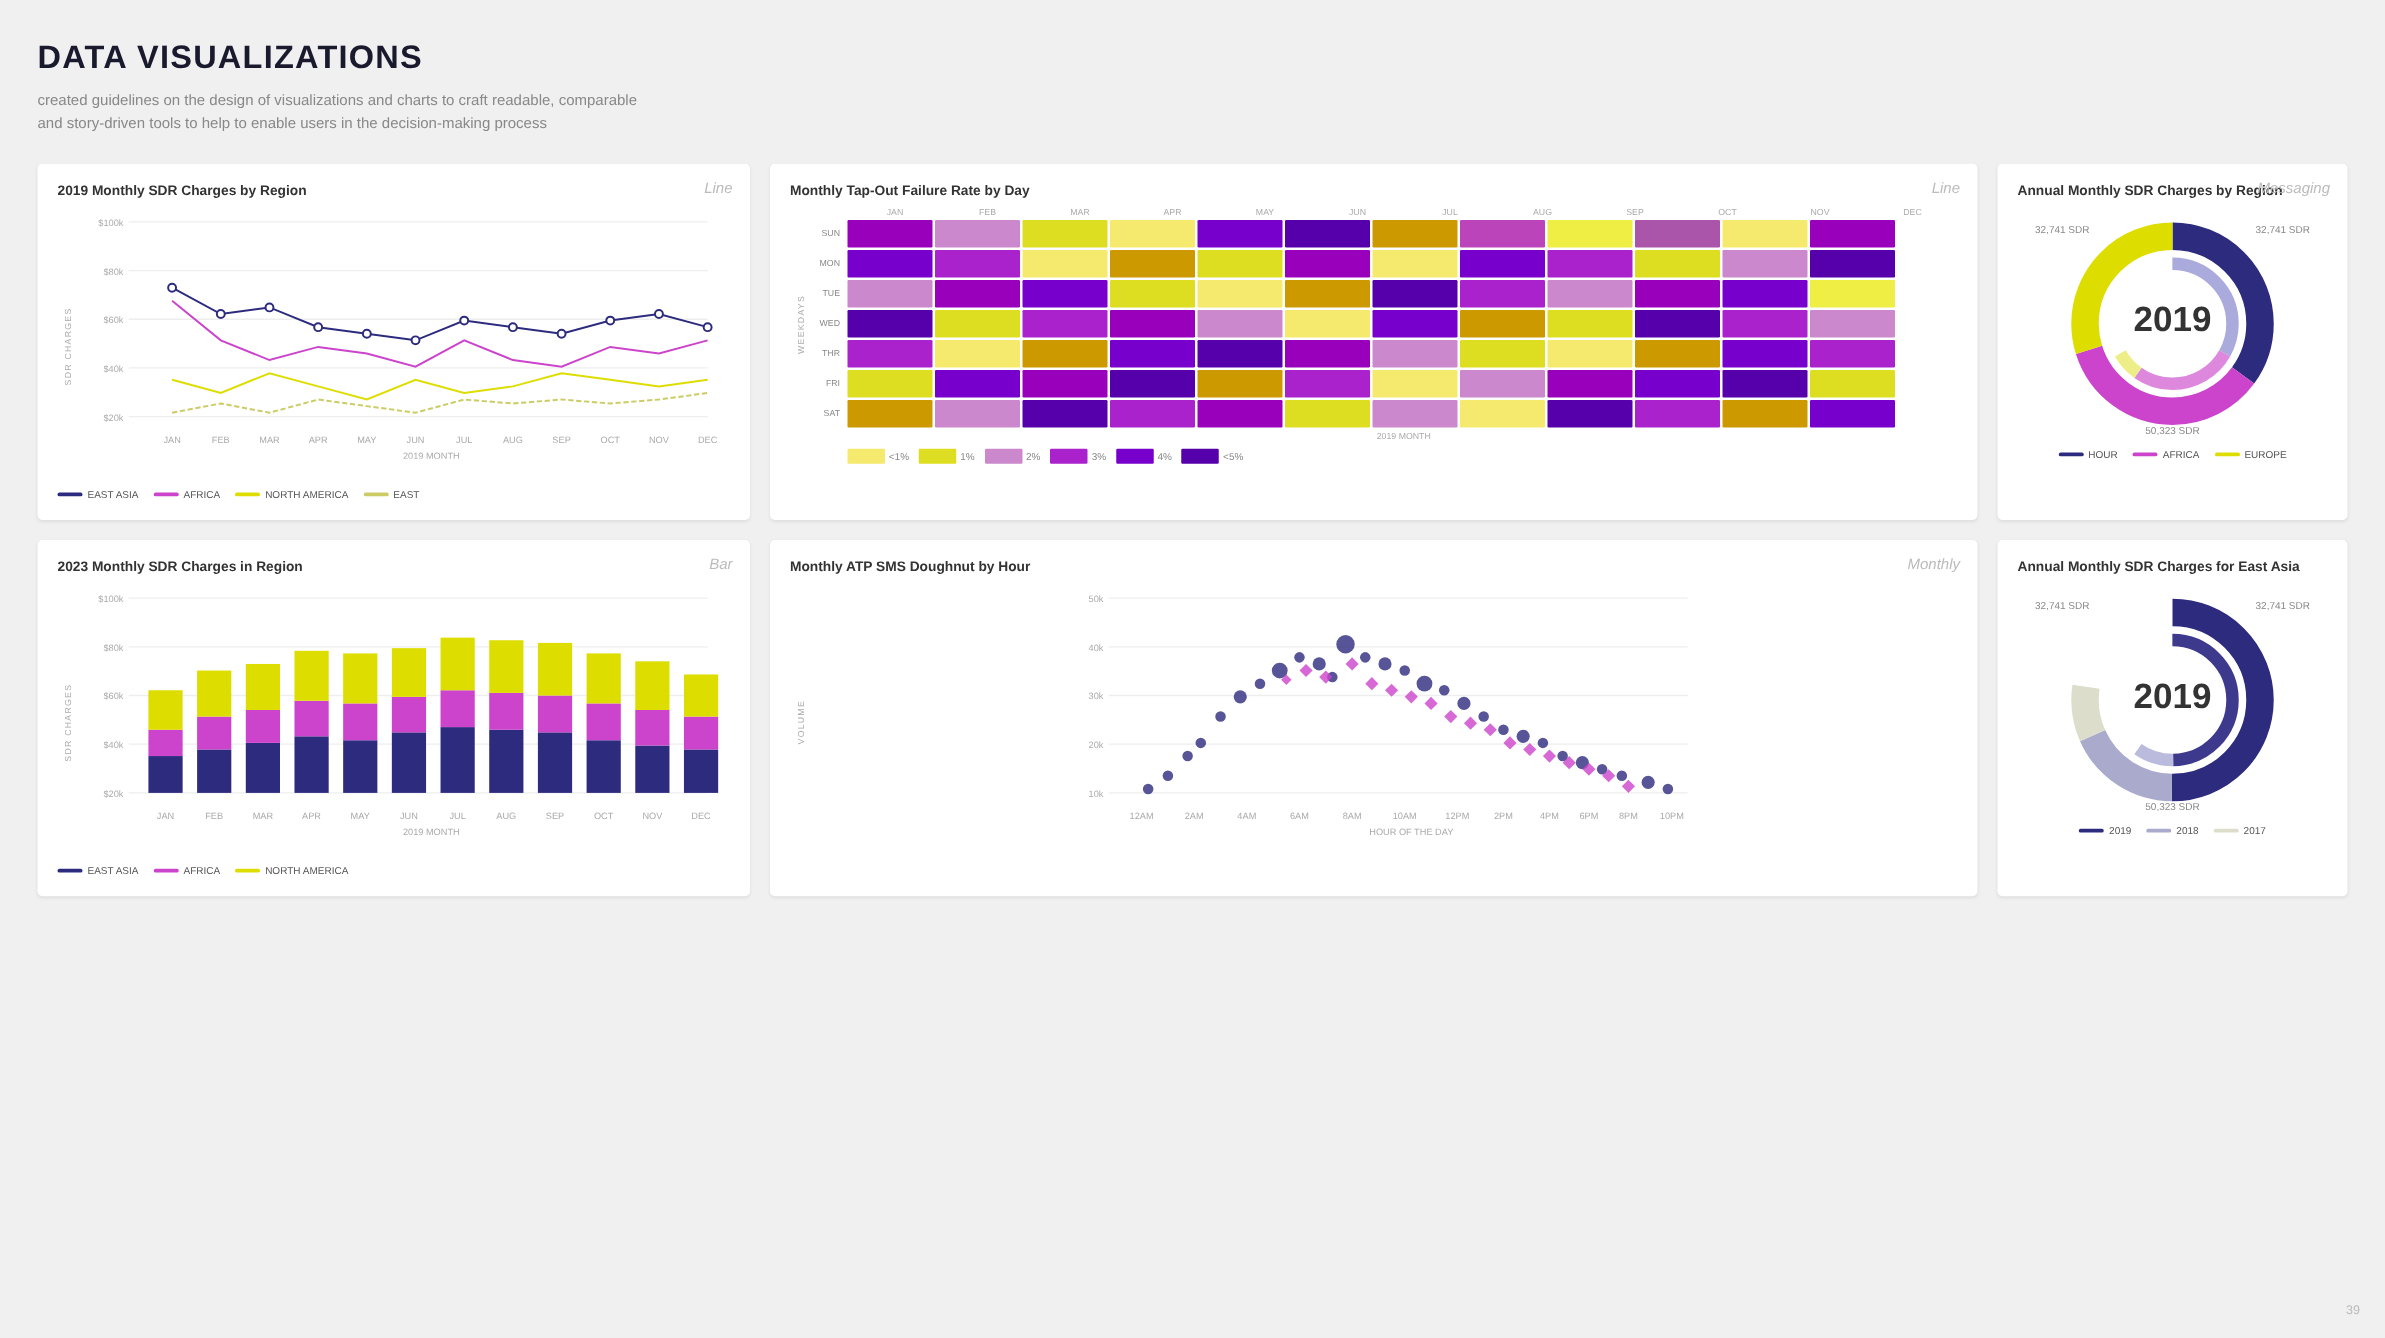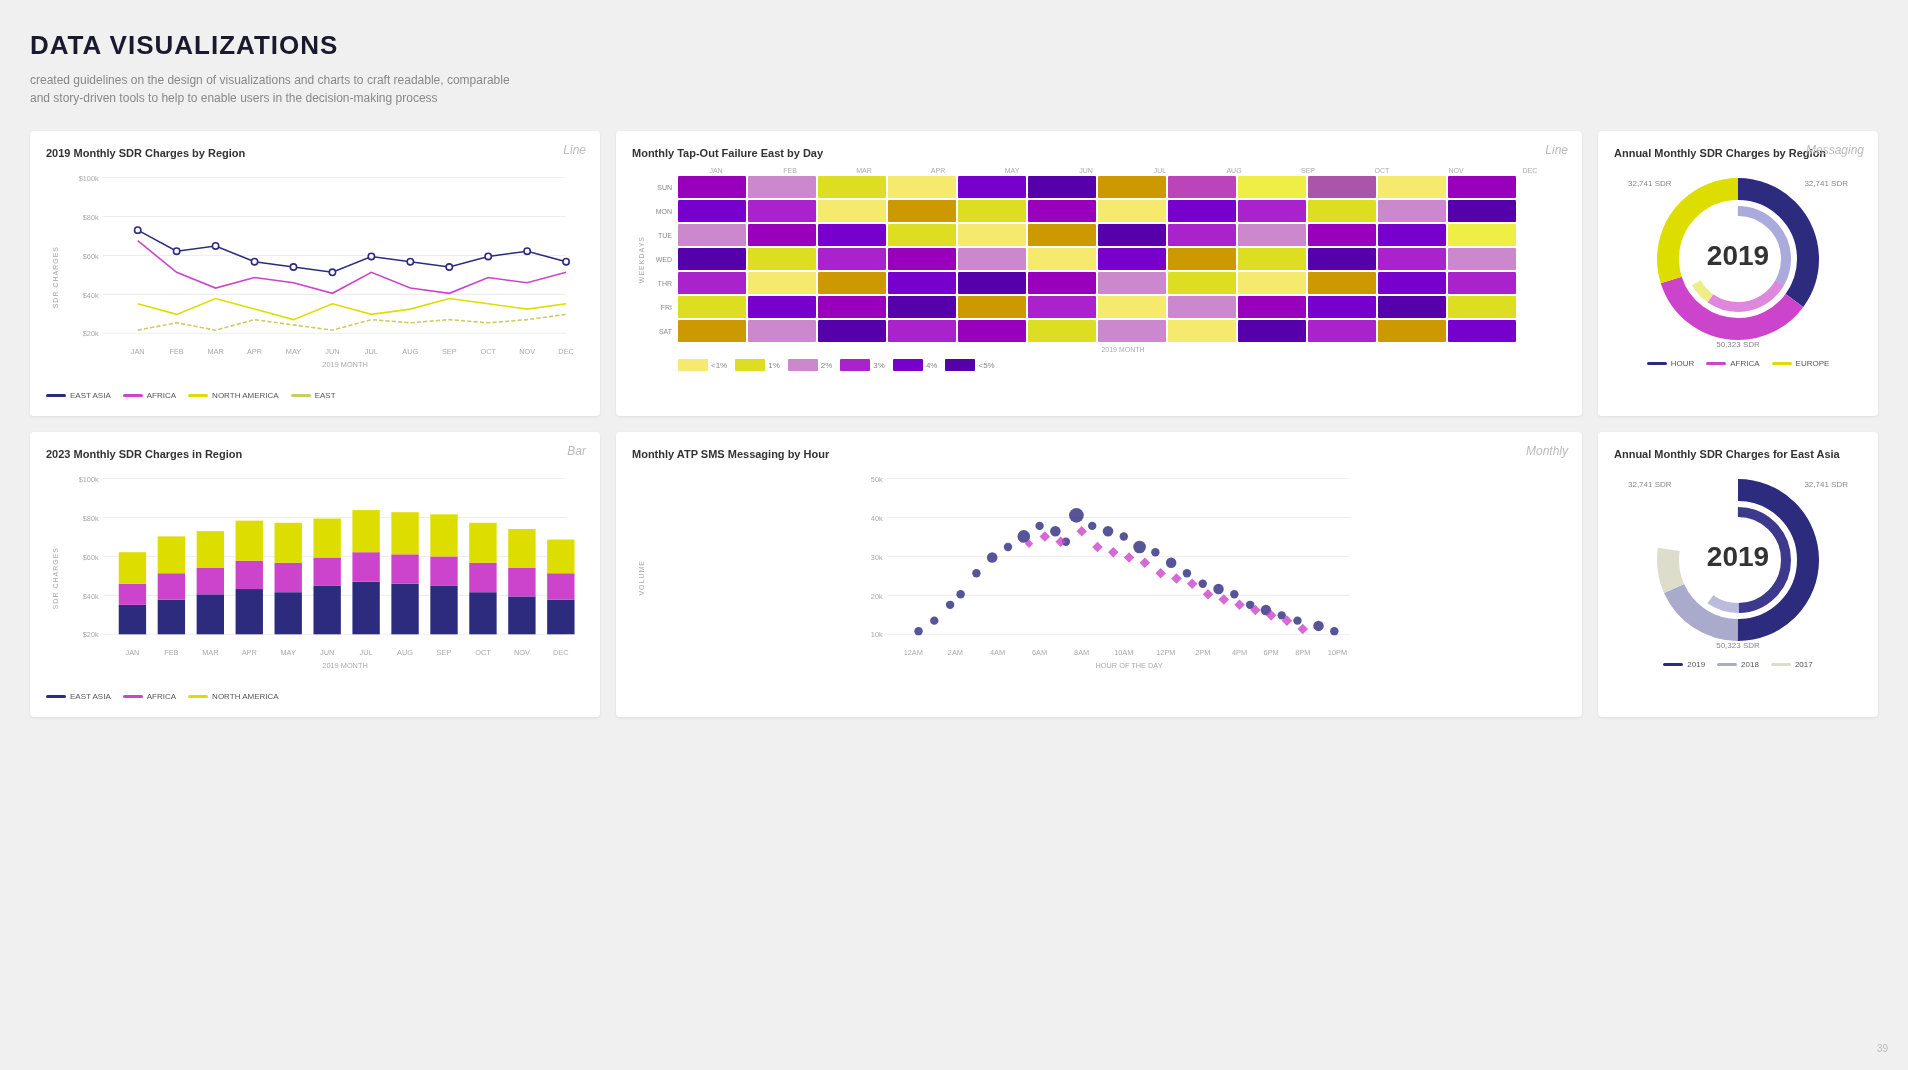--- a/index.html
+++ b/index.html
@@ -158,21 +158,21 @@
       </div>
       <div class="legend-item">
         <div class="legend-dot" style="background:#cccc66;"></div>
         <span>EAST</span>
       </div>
     </div>
   </div>
 
   <div class="card">
     <span class="card-type-label">Line</span>
-    <div class="chart-title">Monthly Tap-Out Failure East by Day</div>
+    <div class="chart-title">Monthly Tap-Out Failure Rate by Day</div>
     <div style="display:flex; margin-top:6px;">
       <div style="display:flex; align-items:center; justify-content:center; width:18px; margin-right:2px;">
         <span style="font-size:7px; color:#aaa; writing-mode:vertical-rl; transform:rotate(180deg); letter-spacing:1px;">WEEKDAYS</span>
       </div>
       <div style="flex:1;">
 
         <div style="display:flex; margin-left:28px; margin-bottom:2px; gap:2px;">
           <div style="width:72px; font-size:7px; color:#aaa; text-align:center;">JAN</div>
           <div style="width:72px; font-size:7px; color:#aaa; text-align:center;">FEB</div>
           <div style="width:72px; font-size:7px; color:#aaa; text-align:center;">MAR</div>
@@ -459,21 +459,21 @@
       </div>
       <div class="legend-item">
         <div class="legend-dot" style="background:#dddd00;"></div>
         <span>NORTH AMERICA</span>
       </div>
     </div>
   </div>
 
   <div class="card">
     <span class="card-type-label">Monthly</span>
-    <div class="chart-title">Monthly ATP SMS Messaging by Hour</div>
+    <div class="chart-title">Monthly ATP SMS Doughnut by Hour</div>
     <div style="display:flex; height:220px;">
       <div style="display:flex; align-items:center; justify-content:center; width:18px;">
         <span style="font-size:7px; color:#aaa; writing-mode:vertical-rl; transform:rotate(180deg); letter-spacing:1px;">VOLUME</span>
       </div>
       <div style="flex:1; position:relative;">
         <svg width="100%" height="200" viewBox="0 0 480 190">
 
           <line x1="30" y1="10" x2="470" y2="10" stroke="#eee" stroke-width="1"></line>
           <line x1="30" y1="47" x2="470" y2="47" stroke="#eee" stroke-width="1"></line>
           <line x1="30" y1="84" x2="470" y2="84" stroke="#eee" stroke-width="1"></line>

